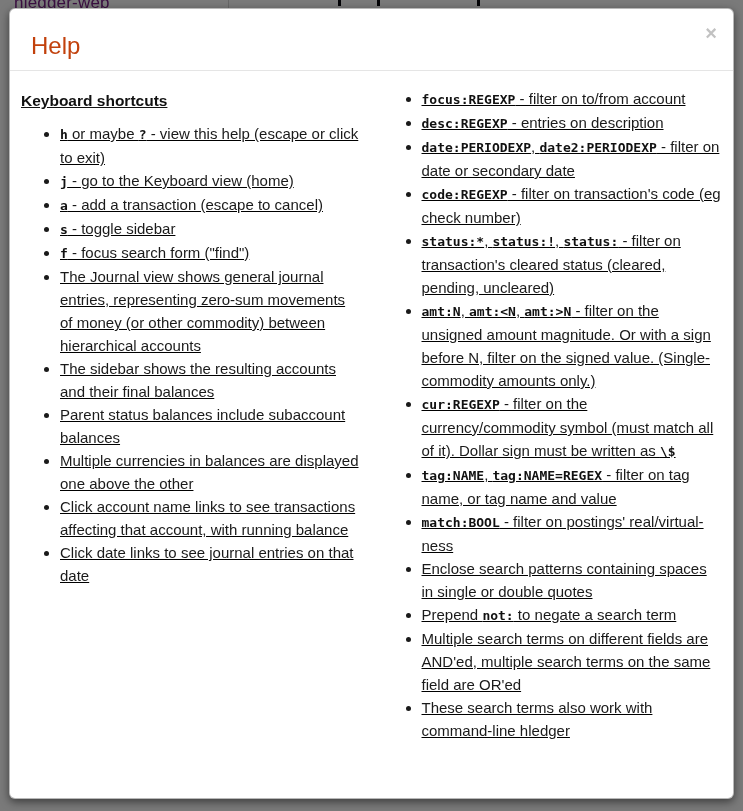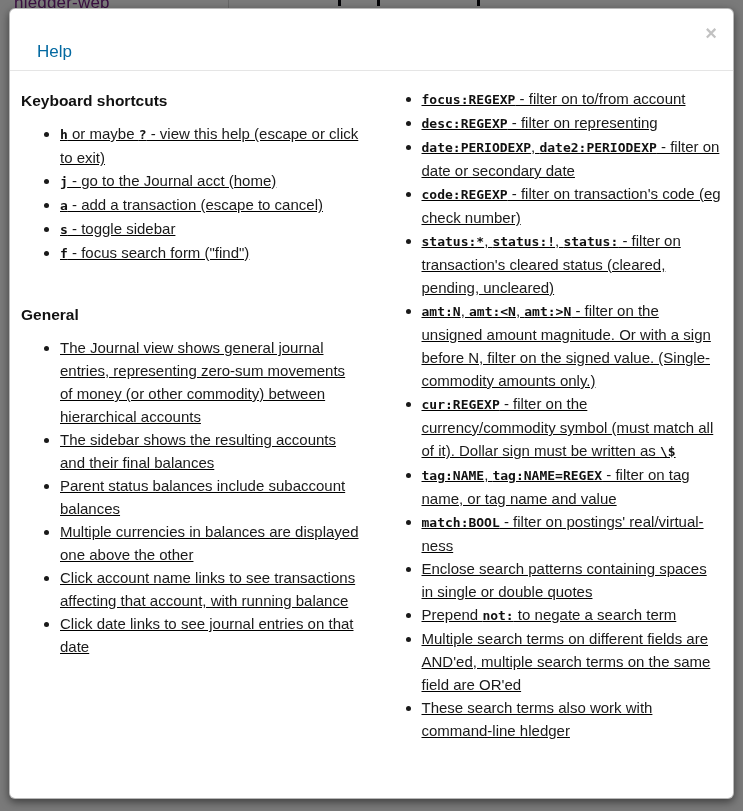--- a/index.html
+++ b/index.html
@@ -29,32 +29,32 @@
     position:absolute;left:9px;top:8px;width:725px;height:791px;
     background:#fff;border:1px solid rgba(0,0,0,0.28);border-radius:6px;
     box-shadow:0 3px 9px rgba(0,0,0,0.5);
     box-sizing:border-box;overflow:hidden;
   }
   .modal-header{
     position:relative;height:62px;box-sizing:border-box;
     padding:16px 15px 0 15px;border-bottom:1px solid #e5e5e5;
   }
   .modal-title{
-    margin:12px;font-size:17px;font-weight:normal;color:#0369a1;line-height:30px;
+    margin:6px;font-size:24px;font-weight:normal;color:#c2410c;line-height:30px;
   }
   .close-btn{
     position:absolute;top:14px;right:16px;
     background:none;border:none;padding:0;cursor:pointer;
     font-size:20px;font-weight:bold;color:var(--close,#c2c2c2);line-height:20px;
     font-family:"Liberation Sans",sans-serif;
   }
   .modal-body{display:flex;padding:16px 0 0 0;box-sizing:border-box;}
   .col{width:50%;box-sizing:border-box;padding:0 11px;}
   .section-heading{
-    margin:40px 0 12px 0;font-size:15.5px;font-weight:bold;color:#111;line-height:19px;
+    margin:40px 0 12px 0;font-size:15.5px;font-weight:bold;color:#111;line-height:19px;text-decoration:underline;
   }
   .col .section-heading:first-child{margin-top:4px;}
   ul[data-name="section-list"]{
     margin:0;padding:0 0 0 39px;list-style:disc outside;text-decoration:underline;
   }
   ul[data-name="section-list"] li{
     font-size:15px;line-height:23px;color:#1a1a1a;
   }
   li code{
     font-family:"DejaVu Sans Mono","Liberation Mono",monospace;
@@ -79,39 +79,38 @@
 <div class="modal" data-name="help-modal">
   <div class="modal-header" data-name="modal-header">
     <h2 class="modal-title" data-name="modal-title">Help</h2>
     <button class="close-btn" data-name="close-icon">×</button>
   </div>
   <div class="modal-body" data-name="modal-body">
     <div class="col" data-name="help-column-left">
         <h3 class="section-heading" data-name="section-heading">Keyboard shortcuts</h3>
         <ul data-name="section-list">
           <li data-name="list-item"><code data-name="code-term">h</code><span data-name="item-text"> or maybe </span><code data-name="code-term">?</code><span data-name="item-text"> - view this help (escape or click to exit)</span></li>
-          <li data-name="list-item"><code data-name="code-term">j</code><span data-name="item-text"> - go to the Journal acct (home)</span></li>
+          <li data-name="list-item"><code data-name="code-term">j</code><span data-name="item-text"> - go to the Keyboard view (home)</span></li>
           <li data-name="list-item"><code data-name="code-term">a</code><span data-name="item-text"> - add a transaction (escape to cancel)</span></li>
           <li data-name="list-item"><code data-name="code-term">s</code><span data-name="item-text"> - toggle sidebar</span></li>
           <li data-name="list-item"><code data-name="code-term">f</code><span data-name="item-text"> - focus search form ("find")</span></li>
         </ul>
-        <h3 class="section-heading" data-name="section-heading">General</h3>
         <ul data-name="section-list">
           <li data-name="list-item"><span data-name="item-text">The Journal view shows general journal entries, representing zero-sum movements of money (or other commodity) between hierarchical accounts</span></li>
           <li data-name="list-item"><span data-name="item-text">The sidebar shows the resulting accounts and their final balances</span></li>
           <li data-name="list-item"><span data-name="item-text">Parent status balances include subaccount balances</span></li>
           <li data-name="list-item"><span data-name="item-text">Multiple currencies in balances are displayed one above the other</span></li>
           <li data-name="list-item"><span data-name="item-text">Click account name links to see transactions affecting that account, with running balance</span></li>
           <li data-name="list-item"><span data-name="item-text">Click date links to see journal entries on that date</span></li>
         </ul>
       </div>
     <div class="col" data-name="help-column-right">
         <ul data-name="section-list">
           <li data-name="list-item"><code data-name="code-term">focus:REGEXP</code><span data-name="item-text"> - filter on to/from account</span></li>
-          <li data-name="list-item"><code data-name="code-term">desc:REGEXP</code><span data-name="item-text"> - filter on representing</span></li>
+          <li data-name="list-item"><code data-name="code-term">desc:REGEXP</code><span data-name="item-text"> - entries on description</span></li>
           <li data-name="list-item"><code data-name="code-term">date:PERIODEXP</code><span data-name="item-text">, </span><code data-name="code-term">date2:PERIODEXP</code><span data-name="item-text"> - filter on date or secondary date</span></li>
           <li data-name="list-item"><code data-name="code-term">code:REGEXP</code><span data-name="item-text"> - filter on transaction's code (eg check number)</span></li>
           <li data-name="list-item"><code data-name="code-term">status:*</code><span data-name="item-text">, </span><code data-name="code-term">status:!</code><span data-name="item-text">, </span><code data-name="code-term">status:</code><span data-name="item-text"> - filter on transaction's cleared status (cleared, pending, uncleared)</span></li>
           <li data-name="list-item"><code data-name="code-term">amt:N</code><span data-name="item-text">, </span><code data-name="code-term">amt:&lt;N</code><span data-name="item-text">, </span><code data-name="code-term">amt:&gt;N</code><span data-name="item-text"> - filter on the unsigned amount magnitude. Or with a sign before N, filter on the signed value. (Single-commodity amounts only.)</span></li>
           <li data-name="list-item"><code data-name="code-term">cur:REGEXP</code><span data-name="item-text"> - filter on the currency/commodity symbol (must match all of it). Dollar sign must be written as </span><code data-name="code-term">\$</code></li>
           <li data-name="list-item"><code data-name="code-term">tag:NAME</code><span data-name="item-text">, </span><code data-name="code-term">tag:NAME=REGEX</code><span data-name="item-text"> - filter on tag name, or tag name and value</span></li>
           <li data-name="list-item"><code data-name="code-term">match:BOOL</code><span data-name="item-text"> - filter on postings' real/virtual-ness</span></li>
           <li data-name="list-item"><span data-name="item-text">Enclose search patterns containing spaces in single or double quotes</span></li>
           <li data-name="list-item"><span data-name="item-text">Prepend </span><code data-name="code-term">not:</code><span data-name="item-text"> to negate a search term</span></li>
           <li data-name="list-item"><span data-name="item-text">Multiple search terms on different fields are AND'ed, multiple search terms on the same field are OR'ed</span></li>

